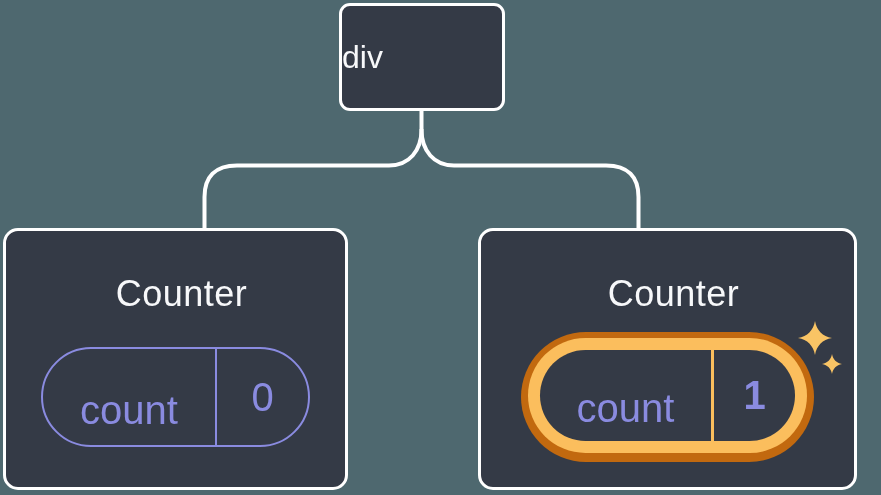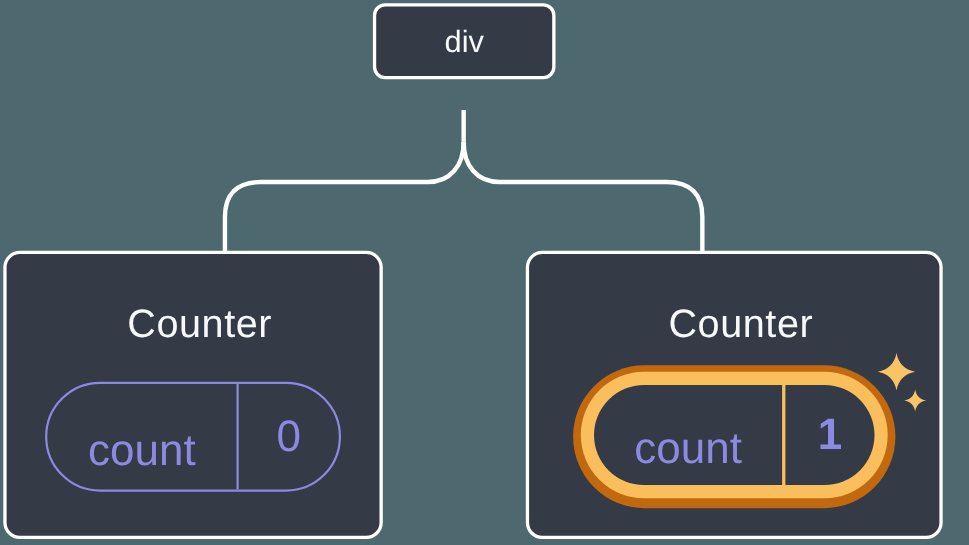--- a/index.html
+++ b/index.html
@@ -26,27 +26,27 @@
     overflow:hidden;
   }
   .connector-svg{
     position:absolute;
     left:0;top:0;
     width:881px;height:495px;
   }
   .node-root{
     position:absolute;
     left:339px;top:3px;
-    width:166px;height:69px;
+    width:166px;height:108px;
     background:var(--card);
     border:3.5px solid var(--card-border);
     border-radius:11px;
-    display:flex;align-items:center;justify-content:center;
+    display:flex;align-items:center;
     color:var(--title-text);
-    font-size:28px;
+    font-size:32px;
   }
   .card{
     position:absolute;
     top:228px;
     height:262px;
     background:var(--card);
     border:3.5px solid var(--card-border);
     border-radius:15px;
   }
   .card-left{left:3px;width:345px;}

